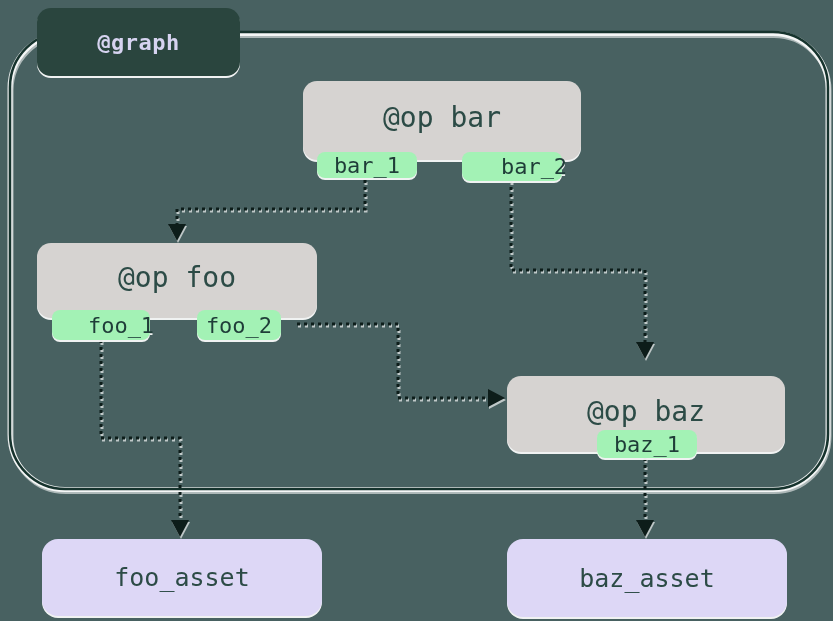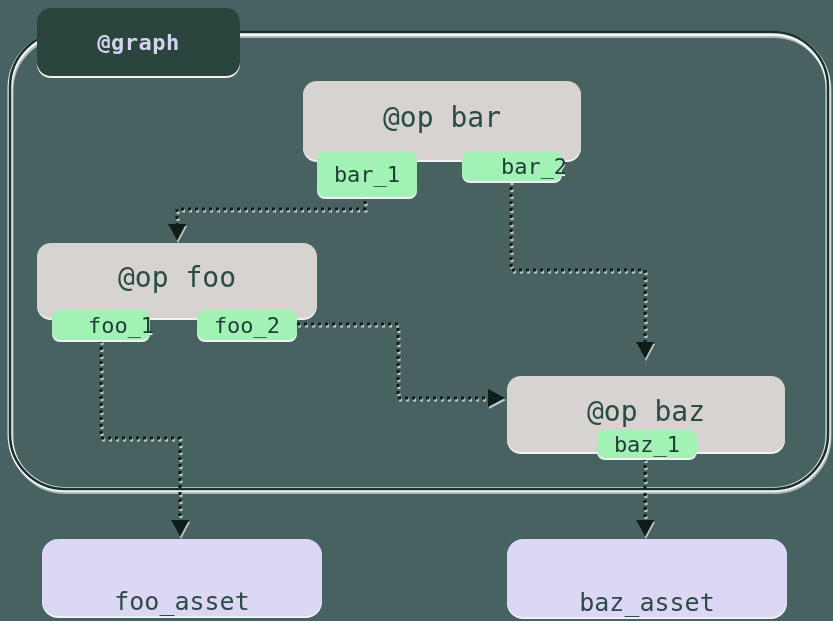--- a/index.html
+++ b/index.html
@@ -34,28 +34,28 @@
     border-radius:14px;font-size:28px;font-weight:500;justify-content:center;
   }
   .op-bar{left:303px;top:81px;width:278px;height:79px;}
   .op-foo{left:37px;top:243px;width:280px;height:75px;}
   .op-baz{left:507px;top:376px;width:278px;height:76px;}
   .op .op-label{transform:translateY(-3px);}
   .tab{
     background:var(--tab-fill);color:var(--tab-text);
     border-radius:8px;font-size:22px;font-weight:500;
   }
-  .tab-bar1{left:317px;top:152px;width:100px;height:45px;}
+  .tab-bar1{left:317px;top:152px;width:100px;height:26px;}
   .tab-bar2{left:462px;top:152px;width:100px;height:29px;padding-left:44px;}
   .tab-foo1{left:52px;top:310px;width:98px;height:30px;padding-left:40px;}
-  .tab-foo2{left:197px;top:310px;width:100px;height:30px;}
+  .tab-foo2{left:197px;top:310px;width:84px;height:30px;}
   .tab-baz1{left:597px;top:430px;width:100px;height:28px;}
   .asset{
     background:var(--asset-fill);color:var(--asset-text);
-    border-radius:16px;font-size:25px;font-weight:500;align-items:flex-end;
+    border-radius:16px;font-size:25px;font-weight:500;
   }
   .asset-foo{left:42px;top:539px;width:280px;height:77px;}
   .asset-baz{left:507px;top:539px;width:280px;height:78px;}
   .edge-line{stroke:var(--edge);stroke-width:3;fill:none;stroke-dasharray:3 4;}
   .edge-head{fill:var(--edge);}
   .boundary-halo{stroke:#ffffff;stroke-width:5;fill:none;opacity:0.85;}
   .boundary-line{stroke:var(--boundary);stroke-width:2.5;fill:none;}
 </style>
 </head>
 <body>

